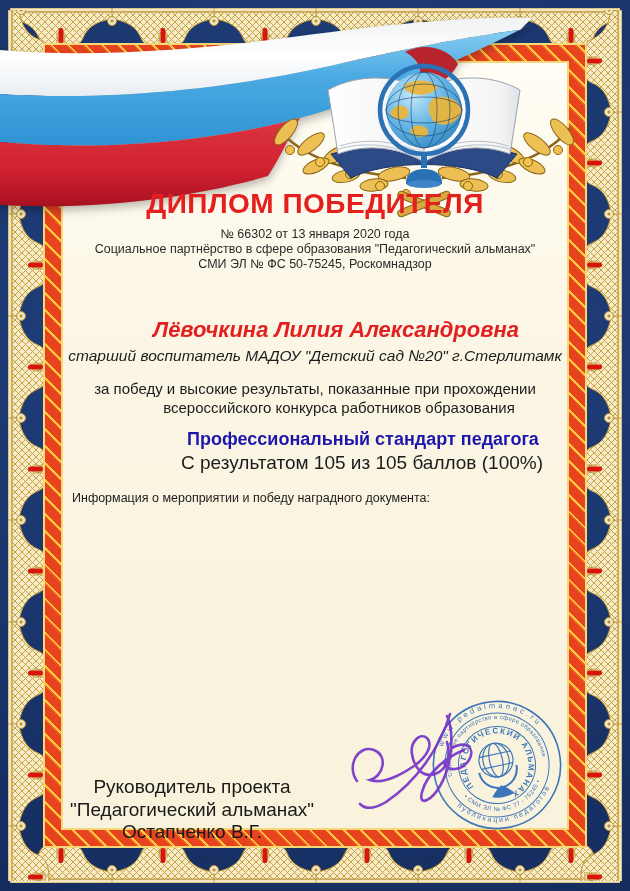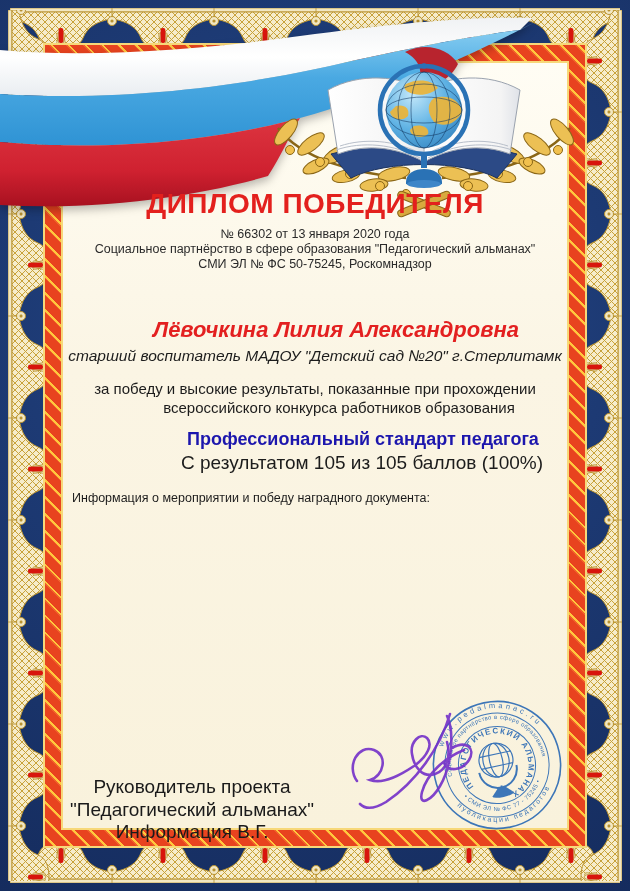--- a/index.html
+++ b/index.html
@@ -227,21 +227,21 @@
   <div class="c-line contest">Профессиональный стандарт педагога</div>
   <div class="c-line result">С результатом 105 из 105 баллов (100%)</div>
   <div class="info">
     <div>Информация о мероприятии и победу наградного документа:</div>
   </div>
 </div>
 
 <div class="footer">
   <div>Руководитель проекта</div>
   <div>"Педагогический альманах"</div>
-  <div>Информация В.Г.</div>
+  <div>Остапченко В.Г.</div>
 </div>
 
 <svg class="abs stamp" width="146" height="146" viewBox="0 0 146 146">
   <g fill="none" stroke="#2e6cb5">
     <circle cx="73" cy="73" r="63.5" stroke-width="1.6"></circle>
     <circle cx="73" cy="73" r="52" stroke-width="1"></circle>
     <circle cx="73" cy="73" r="38.5" stroke-width="1"></circle>
   </g>
   <defs>
     <path id="arcOT" d="M16,73 A57,57 0 1 1 130,73"></path>

